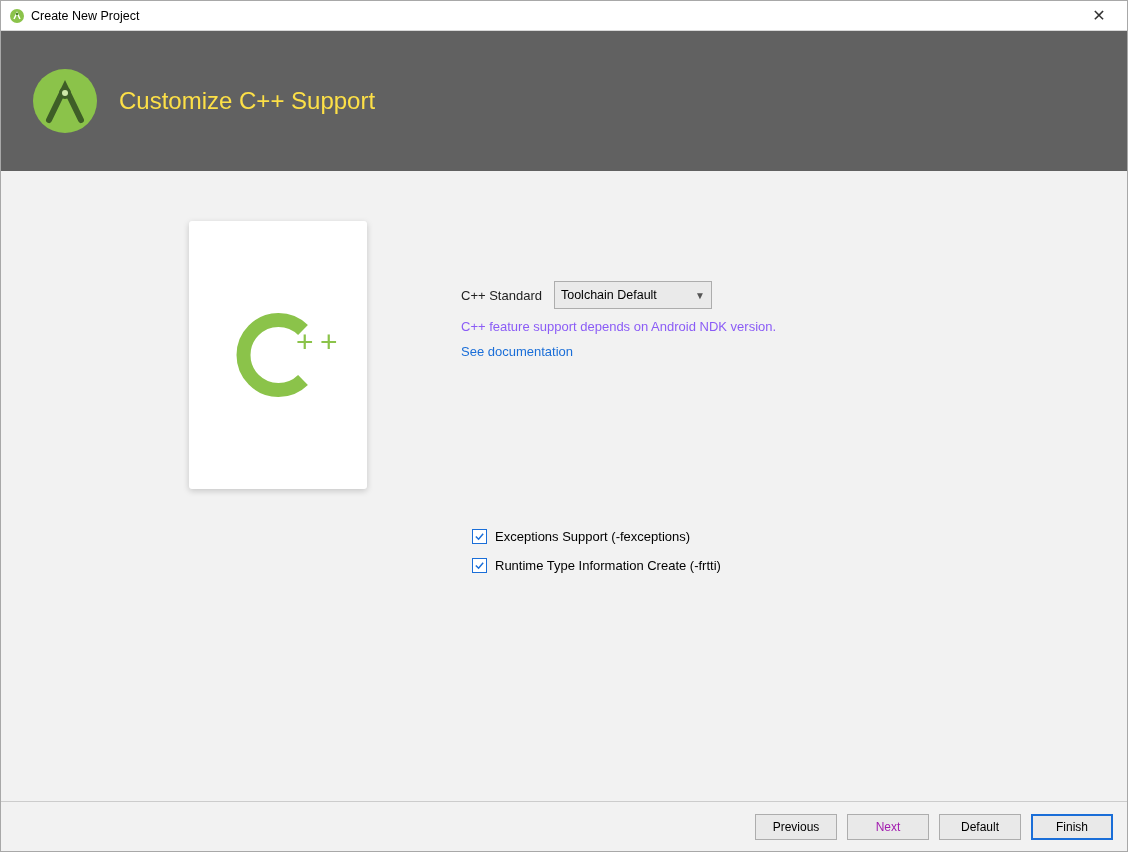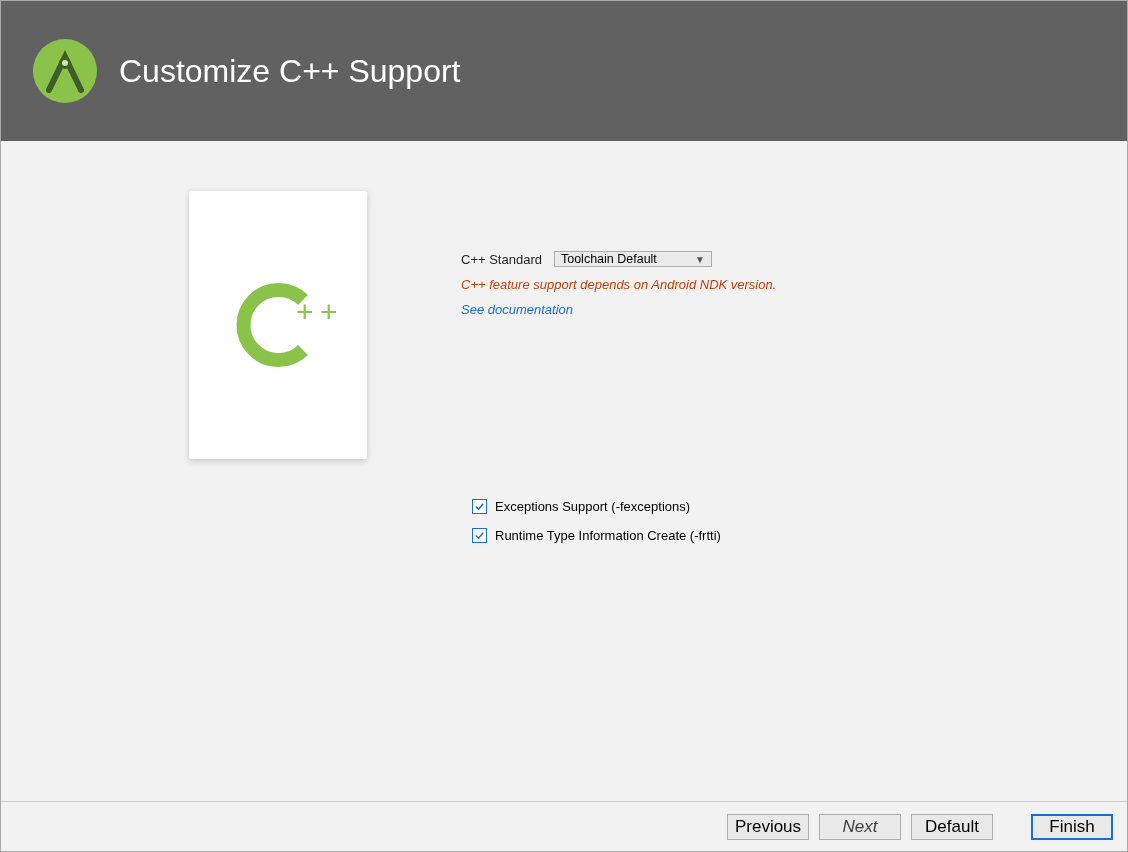--- a/index.html
+++ b/index.html
@@ -8,60 +8,71 @@
 
   
   .titlebar { height: 30px; display: flex; align-items: center; padding: 0 8px; border-bottom: 1px solid #d8d8d8; }
   .titlebar .app-icon { width: 16px; height: 16px; margin-right: 6px; display:flex; align-items:center; justify-content:center; }
   .titlebar .title { font-size: 12.5px; color: #000; flex: 1; }
   .titlebar .close-x { width: 40px; text-align: center; font-size: 16px; color: #333; cursor: pointer; font-family: Arial, sans-serif; }
 
   
   .banner { background: #616161; height: 140px; display: flex; align-items: center; padding: 0 28px; }
   .banner .big-icon { width: 72px; height: 72px; margin-right: 18px; display:flex; align-items:center; justify-content:center; }
-  .banner h1 { color: #ffffff; font-weight: 400; font-size: 32px; }
+  .banner h1 { color: #fde047; font-weight: 400; font-size: 24px; }
 
   
   .content { flex: 1; background: #f2f2f2; position: relative; padding: 50px 44px 0 44px; }
   .row { display: flex; }
 
   
   .card { width: 178px; height: 268px; background: #fff; border-radius: 3px; box-shadow: 0 2px 6px rgba(0,0,0,0.18); margin-left: 144px; display: flex; align-items: center; justify-content: center; }
   .card .cpp-wrap { position: relative; width: 100px; height: 100px; }
   .cpp-arc { position:absolute; inset:0; }
   .cpp-plus1, .cpp-plus2 { position:absolute; font-weight: 400; color:#8bc34a; }
   .cpp-plus1 { font-size: 30px; left: 68px; top: 20px; }
   .cpp-plus2 { font-size: 30px; left: 92px; top: 20px; }
 
   
   .form-col { margin-left: 94px; padding-top: 60px; }
   .field-row { display: flex; align-items: center; gap: 12px; }
   .label { color: #222; }
-  .select { width: 158px; height: 16px; background: #eaeaea; border: 1px solid #adadad; display:flex; align-items:center; padding: 0 6px; justify-content: space-between; cursor: pointer; font-size: 12.5px; }
+  .select { width: 158px; height: 28px; background: #eaeaea; border: 1px solid #adadad; display:flex; align-items:center; padding: 0 6px; justify-content: space-between; cursor: pointer; font-size: 12.5px; }
   .select .chev { font-size: 10px; color:#555; }
-  .hint { margin-top: 10px; color: #c2410c; font-style: italic; }
-  .link { margin-top: 10px; color: #1a6ed8; cursor: pointer; font-style: italic; }
+  .hint { margin-top: 10px; color: #8b5cf6; }
+  .link { margin-top: 10px; color: #1a6ed8; cursor: pointer; }
 
   
   .checks { position: absolute; left: 471px; top: 358px; }
   .check-row { display: flex; align-items: center; gap: 8px; margin-bottom: 14px; }
   .checkbox { width: 15px; height: 15px; border: 1px solid #1a6ed8; display:flex; align-items:center; justify-content:center; cursor:pointer; background:#fff; }
   .checkbox svg { width: 11px; height: 11px; }
 
   
   .footer { height: 50px; border-top: 1px solid #ccc; display: flex; align-items: center; justify-content: flex-end; padding: 0 14px; gap: 10px; background: #f2f2f2; }
-  .btn { min-width: 82px; height: 26px; background: #e9e9e9; border: 1px solid #adadad; font-size: 17px; cursor: pointer; text-align:center; }
-  .btn.disabled { color: #404040; cursor: default; font-style: italic; }
-  .btn.primary { border: 2px solid #1a6ed8; margin-left: 28px; }
+  .btn { min-width: 82px; height: 26px; background: #e9e9e9; border: 1px solid #adadad; font-size: 12px; cursor: pointer; text-align:center; }
+  .btn.disabled { color: #a21caf; cursor: default; }
+  .btn.primary { border: 2px solid #1a6ed8; }
 </style>
 </head>
 <body>
 
 <div class="window">
 
+  <div class="titlebar">
+    <span class="app-icon">
+      <svg viewBox="0 0 16 16">
+          <circle cx="8" cy="8" r="7" fill="#8bc34a"></circle>
+          <path d="M5 11 L8 5 L11 11" stroke="#fff" stroke-width="1.5" fill="none"></path>
+          <circle cx="8" cy="6" r="1.2" fill="#4b7d2a"></circle>
+        </svg>
+    </span>
+    <span class="title">Create New Project</span>
+    <span class="close-x">✕</span>
+  </div>
 
   <div class="banner">
     <span class="big-icon">
       <svg viewBox="0 0 72 72">
         <circle cx="36" cy="36" r="32" fill="#8bc34a"></circle>
         <path d="M20 55 L36 22 L52 55" stroke="#3e5e27" stroke-width="6" fill="none" stroke-linecap="round"></path>
         <circle cx="36" cy="28" r="6" fill="#3e5e27"></circle>
         <circle cx="36" cy="28" r="3" fill="#cfe8a8"></circle>
       </svg>
     </span>

